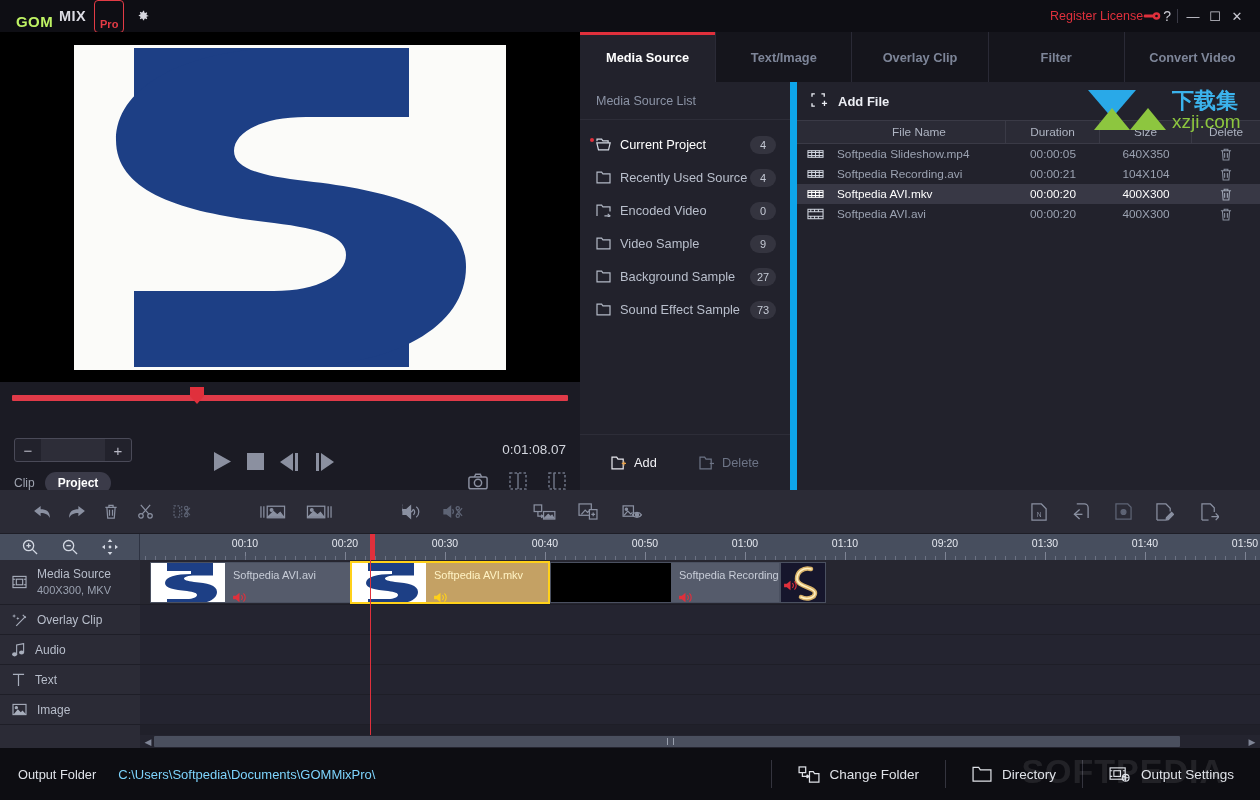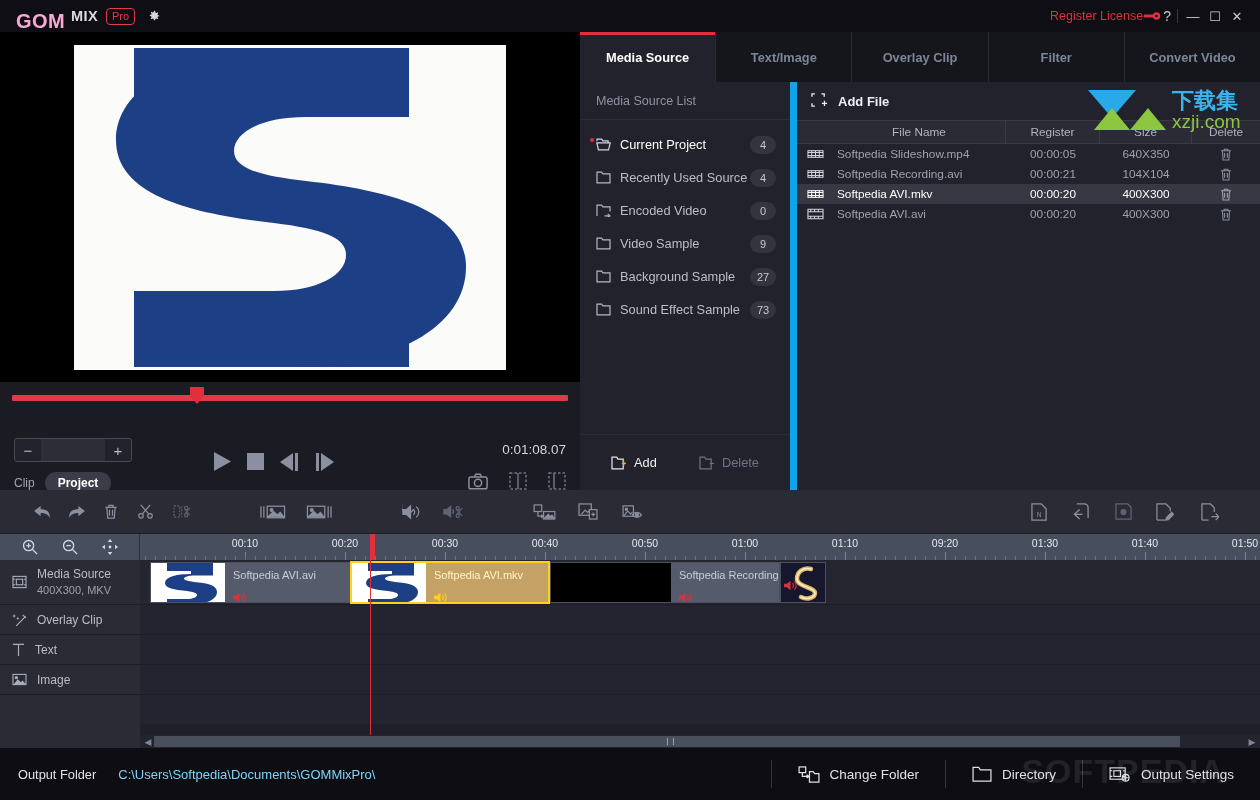--- a/index.html
+++ b/index.html
@@ -11,25 +11,25 @@
     -webkit-font-smoothing: antialiased;
   }
   .app { position: relative; width: 1260px; height: 800px; background: #15151c; }
 
   
   .titlebar {
     position: absolute; top: 0; left: 0; width: 1260px; height: 32px;
     background: #0e0e14; display: flex; align-items: center; padding: 0 8px;
   }
   .brand { display: flex; align-items: center; gap: 6px; padding-left: 8px; }
-  .brand-gom { color: #f9a8d4; font-weight: bold; font-size: 20px; letter-spacing: .4px; margin-top: 10px; }
+  .brand-gom { color: #bef264; font-weight: bold; font-size: 15px; letter-spacing: .4px; margin-top: 10px; }
   .brand-mix { color: #dcdce4; font-weight: bold; font-size: 14.5px; letter-spacing: .4px; }
   .brand-pro {
     color: #e23b45; border: 1.4px solid #e23b45; border-radius: 4px;
-    font-size: 11px; font-weight: normal; padding: 0px 5px 1px; line-height: 14px; margin-left: 2px;
+    font-size: 11px; font-weight: bold; padding: 16px 5px 1px; line-height: 14px; margin-left: 2px;
   }
   .gear-icon { margin-left: 6px; color: #d6d6de; display: flex; align-items: center; }
   .proj-name { color: #a16207; font-size: 12.5px; margin-left: 12px; margin-top: 44px; }
   .tb-right { margin-left: auto; display: flex; align-items: center; padding-right: 4px; }
   .register { color: #e0303c; font-size: 12.5px; }
   .key-icon { color: #e0303c; display: flex; align-items: center; }
   .qmark { color: #c9c9d2; font-size: 14px; padding: 0 2px; }
   .tb-sep { width: 1px; height: 14px; background: #3a3a46; margin: 0 4px; }
   .winbtn { color: #c9c9d2; font-size: 13px; width: 22px; text-align: center; }
 
@@ -474,21 +474,21 @@
           <path d="M4 6 L52 6 L28 34 Z" fill="#29a9e8"></path>
           <path d="M10 46 L28 24 L46 46 Z" fill="#8dc63f"></path>
           <path d="M46 46 L64 24 L82 46 Z" fill="#8dc63f"></path>
           <text x="88" y="24" font-family="DejaVu Sans, sans-serif" font-size="22" font-weight="bold" fill="#3bb3ec">下载集</text>
           <text x="88" y="44" font-family="Liberation Sans, sans-serif" font-size="19" fill="#8dc63f">xzji.com</text>
         </svg>
 
         <div class="tbl-head">
           <span class="col-icon"></span>
           <span class="col-name">File Name</span>
-          <span class="col-dur">Register</span>
+          <span class="col-dur">Duration</span>
           <span class="col-size">Size</span>
           <span class="col-del">Delete</span>
         </div>
 
         <div class="frow">
           <span class="col-icon">
             <svg width="17" height="10" viewBox="0 0 18 10" fill="none" stroke="#cfd4de" stroke-width="1.1">
                 <rect x="1" y="1.5" width="16" height="7"></rect>
                 <path d="M1 3.5 H17 M1 6.5 H17 M5 1.5 V8.5 M9 1.5 V8.5 M13 1.5 V8.5"></path>
               </svg>
@@ -761,20 +761,30 @@
                 <path d="M2.2 1 L2.8 2.6 L4.4 3.2 L2.8 3.8 L2.2 5.4 L1.6 3.8 L0 3.2 L1.6 2.6 Z" fill="#a8aebc" stroke="none"></path>
                 <path d="M6.2 4 L6.7 5.3 L8 5.8 L6.7 6.3 L6.2 7.6 L5.7 6.3 L4.4 5.8 L5.7 5.3 Z" fill="#a8aebc" stroke="none"></path>
                 <path d="M4.5 13.8 L14.5 3.6"></path>
                 <path d="M11.5 2 L14.8 5.2"></path>
               </svg>
           </span>
           <span>Overlay Clip</span>
         </div>
         <div class="tlbl">
           <span class="ti">
+            <svg width="13" height="14" viewBox="0 0 14 15" fill="none" stroke="#a8aebc" stroke-width="1.2">
+                <path d="M5 12 V2 L12.5 0.6 V10"></path>
+                <ellipse cx="2.8" cy="12.2" rx="2.7" ry="2.2" fill="#a8aebc" stroke="none"></ellipse>
+                <ellipse cx="10.3" cy="10.2" rx="2.7" ry="2.2" fill="#a8aebc" stroke="none"></ellipse>
+              </svg>
+          </span>
+          <span>Audio</span>
+        </div>
+        <div class="tlbl">
+          <span class="ti">
             <svg width="13" height="14" viewBox="0 0 14 15" fill="none" stroke="#a8aebc" stroke-width="1.3">
                 <path d="M1 1.5 H13 M7 1.5 V14"></path>
               </svg>
           </span>
           <span>Text</span>
         </div>
         <div class="tlbl">
           <span class="ti">
             <svg width="15" height="13" viewBox="0 0 16 14" fill="none" stroke="#a8aebc" stroke-width="1.2">
                 <rect x="1" y="1.5" width="14" height="11"></rect>

